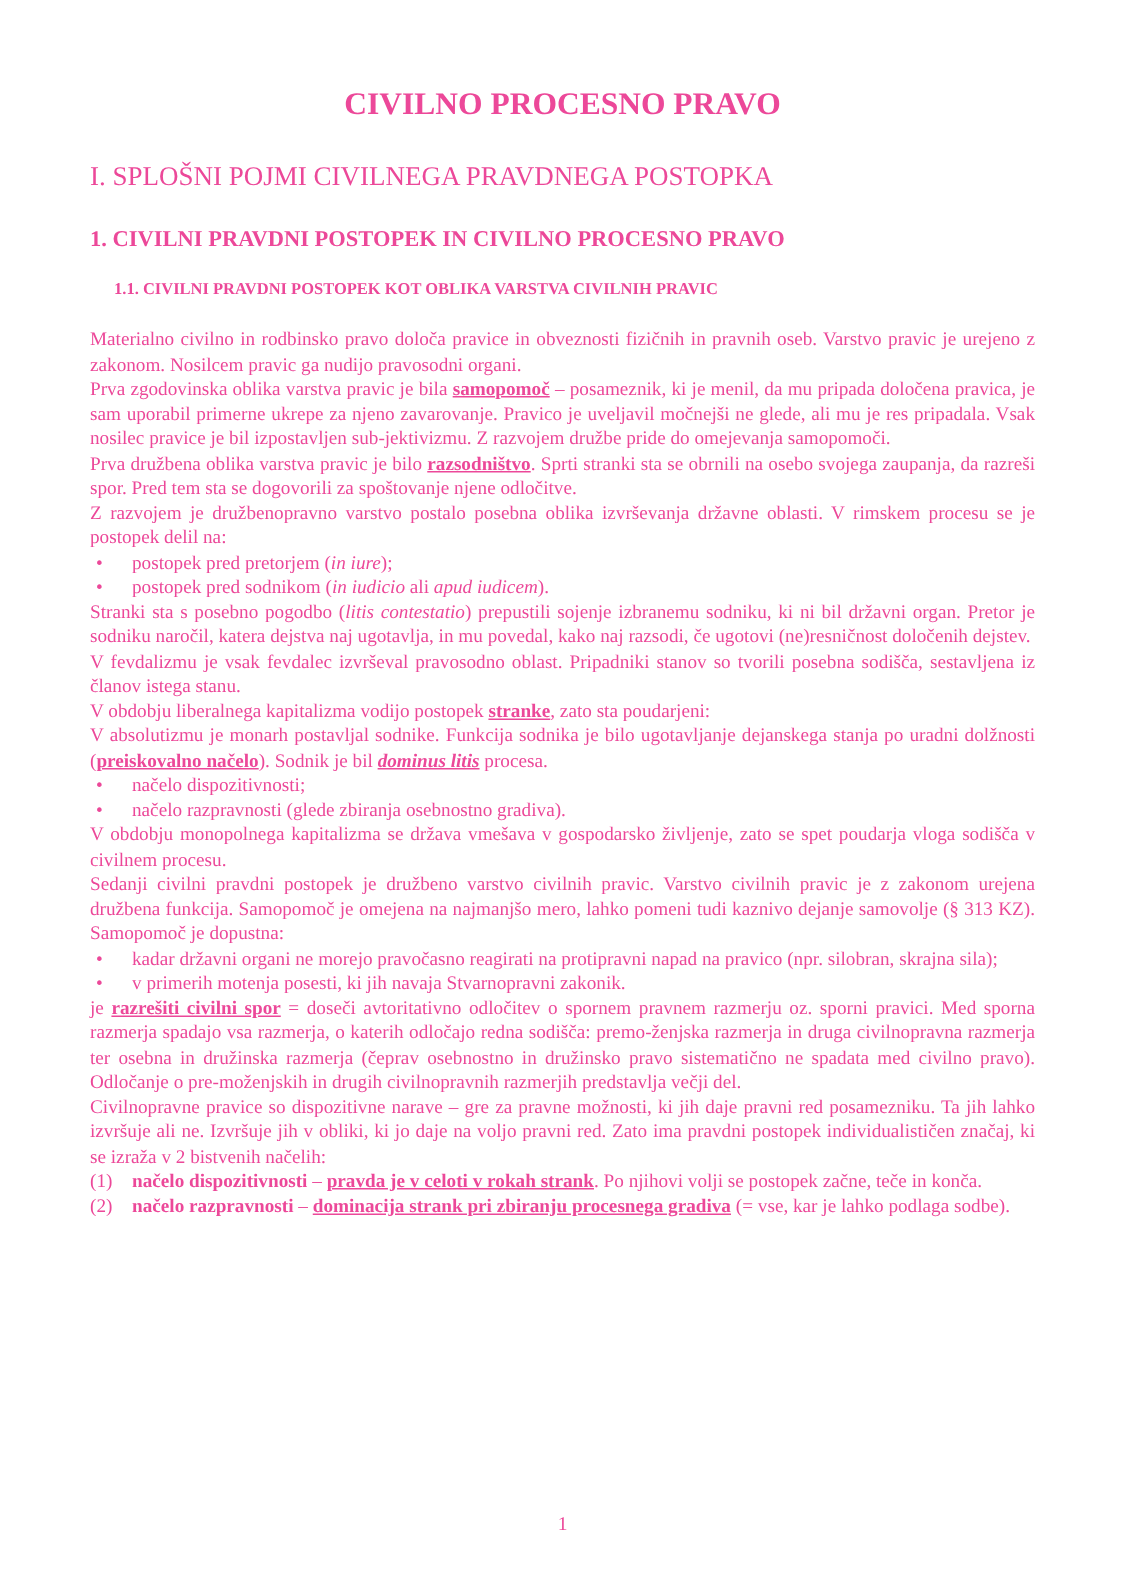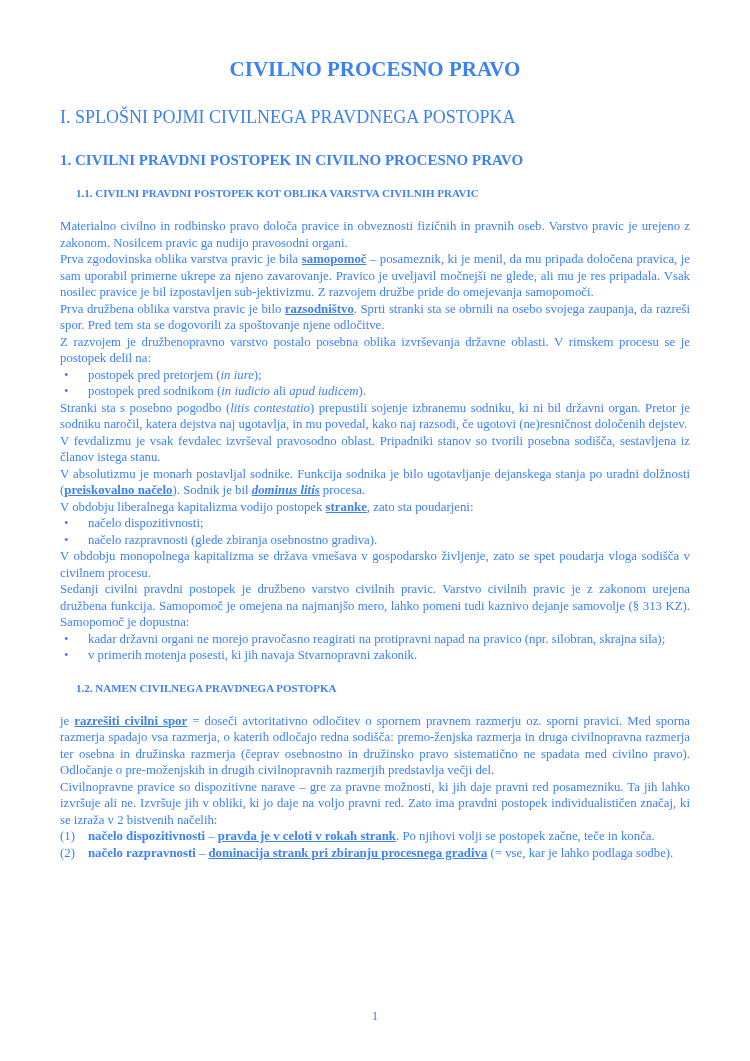--- a/index.html
+++ b/index.html
@@ -8,21 +8,21 @@
     background: #ffffff;
   }
   .page {
     position: relative;
     width: 750px;
     height: 1061px;
     background: #ffffff;
     box-sizing: border-box;
     padding: 56px 60px 0 60px;
     font-family: "Liberation Serif", "DejaVu Serif", serif;
-    color: #3b82f6;
+    color: #ec4899;
     overflow: hidden;
   }
   .doc-title {
     text-align: center;
     font-size: 21px;
     font-weight: bold;
     line-height: 26px;
     margin: 0 0 24px 0;
   }
   .doc-body { width: 630px; }
@@ -92,41 +92,40 @@
       <div class="list-item bullet">
         <span class="marker">•</span>
         <div class="li-body">postopek pred pretorjem (<span class=" r-i">in iure</span>);</div>
       </div>
       <div class="list-item bullet">
         <span class="marker">•</span>
         <div class="li-body">postopek pred sodnikom (<span class=" r-i">in iudicio</span> ali <span class=" r-i">apud iudicem</span>).</div>
       </div>
       <div class="p">Stranki sta s posebno pogodbo (<span class=" r-i">litis contestatio</span>) prepustili sojenje izbranemu sodniku, ki ni bil državni organ. Pretor je sodniku naročil, katera dejstva naj ugotavlja, in mu povedal, kako naj razsodi, če ugotovi (ne)resničnost določenih dejstev.</div>
       <div class="p">V fevdalizmu je vsak fevdalec izvrševal pravosodno oblast. Pripadniki stanov so tvorili posebna sodišča, sestavljena iz članov istega stanu.</div>
+      <div class="p">V obdobju liberalnega kapitalizma vodijo postopek <span class=" r-u">stranke</span>, zato sta poudarjeni:</div>
       <div class="p">V absolutizmu je monarh postavljal sodnike. Funkcija sodnika je bilo ugotavljanje dejanskega stanja po uradni dolžnosti (<span class=" r-u">preiskovalno načelo</span>). Sodnik je bil <span class=" r-i r-u">dominus litis</span> procesa.</div>
-      <div class="p">V obdobju liberalnega kapitalizma vodijo postopek <span class=" r-u">stranke</span>, zato sta poudarjeni:</div>
       <div class="list-item bullet">
         <span class="marker">•</span>
         <div class="li-body">načelo dispozitivnosti;</div>
       </div>
       <div class="list-item bullet">
         <span class="marker">•</span>
         <div class="li-body">načelo razpravnosti (glede zbiranja osebnostno gradiva).</div>
       </div>
       <div class="p">V obdobju monopolnega kapitalizma se država vmešava v gospodarsko življenje, zato se spet poudarja vloga sodišča v civilnem procesu.</div>
       <div class="p">Sedanji civilni pravdni postopek je družbeno varstvo civilnih pravic. Varstvo civilnih pravic je z zakonom urejena družbena funkcija. Samopomoč je omejena na najmanjšo mero, lahko pomeni tudi kaznivo dejanje samovolje (§ 313 KZ). Samopomoč je dopustna:</div>
       <div class="list-item bullet">
         <span class="marker">•</span>
         <div class="li-body">kadar državni organi ne morejo pravočasno reagirati na protipravni napad na pravico (npr. silobran, skrajna sila);</div>
       </div>
       <div class="list-item bullet">
         <span class="marker">•</span>
         <div class="li-body">v primerih motenja posesti, ki jih navaja Stvarnopravni zakonik.</div>
       </div>
-      <div class="h4">1.2. NAMEN CIVILNEGA PRAVDNEGA POSTOPKA</div>
       <div class="p">je <span class=" r-u">razrešiti civilni spor</span> = doseči avtoritativno odločitev o spornem pravnem razmerju oz. sporni pravici. Med sporna razmerja spadajo vsa razmerja, o katerih odločajo redna sodišča: premo-ženjska razmerja in druga civilnopravna razmerja ter osebna in družinska razmerja (čeprav osebnostno in družinsko pravo sistematično ne spadata med civilno pravo). Odločanje o pre-moženjskih in drugih civilnopravnih razmerjih predstavlja večji del.</div>
       <div class="p">Civilnopravne pravice so dispozitivne narave – gre za pravne možnosti, ki jih daje pravni red posamezniku. Ta jih lahko izvršuje ali ne. Izvršuje jih v obliki, ki jo daje na voljo pravni red. Zato ima pravdni postopek individualističen značaj, ki se izraža v 2 bistvenih načelih:</div>
       <div class="list-item numbered">
         <span class="marker">(1)</span>
         <div class="li-body"><span class=" r-b">načelo dispozitivnosti</span> – <span class=" r-u">pravda je v celoti v rokah strank</span>. Po njihovi volji se postopek začne, teče in konča.</div>
       </div>
       <div class="list-item numbered">
         <span class="marker">(2)</span>
         <div class="li-body"><span class=" r-b">načelo razpravnosti</span> – <span class=" r-u">dominacija strank pri zbiranju procesnega gradiva</span> (= vse, kar je lahko podlaga sodbe).</div>
       </div>

